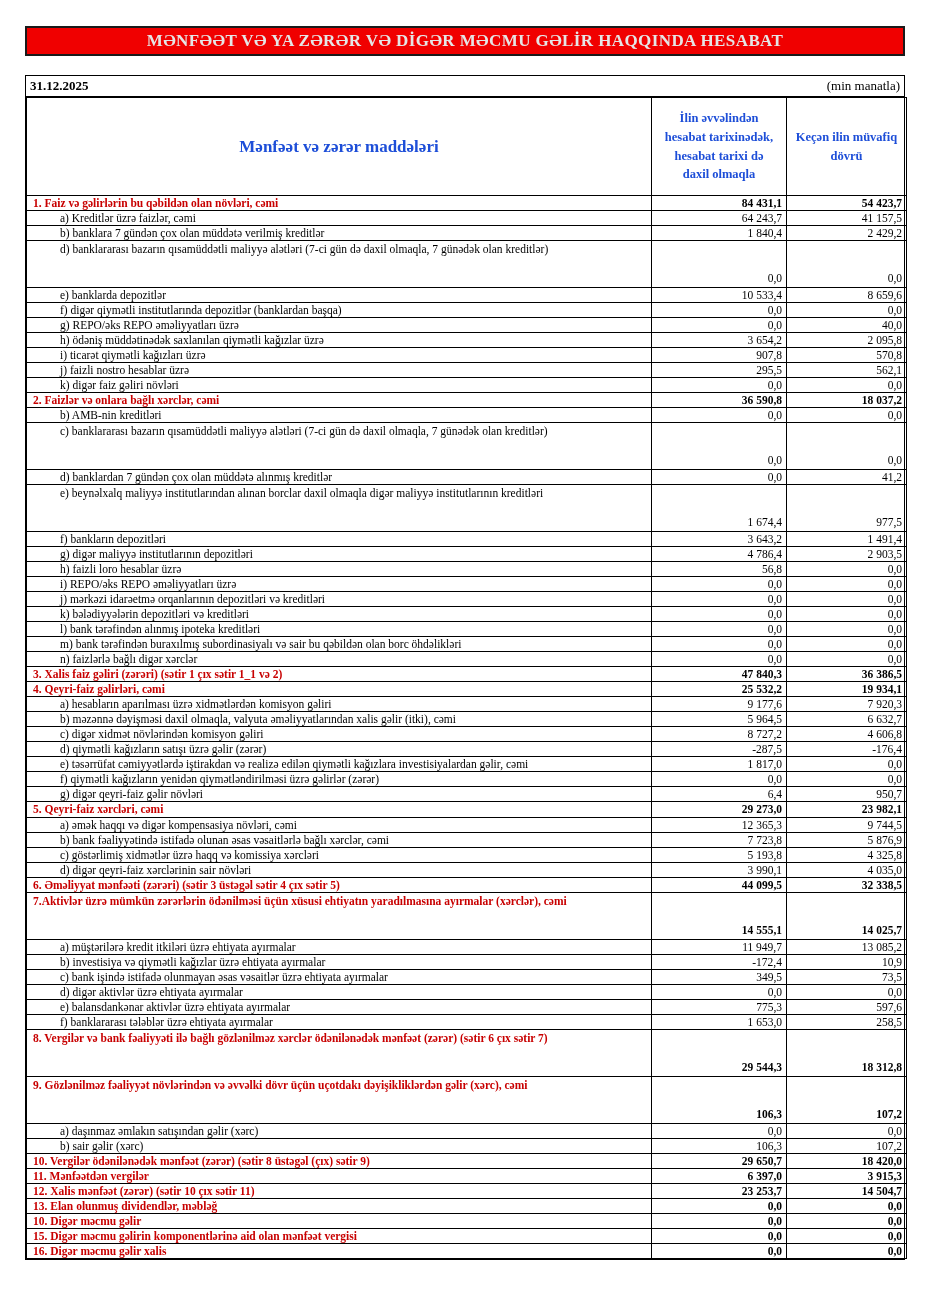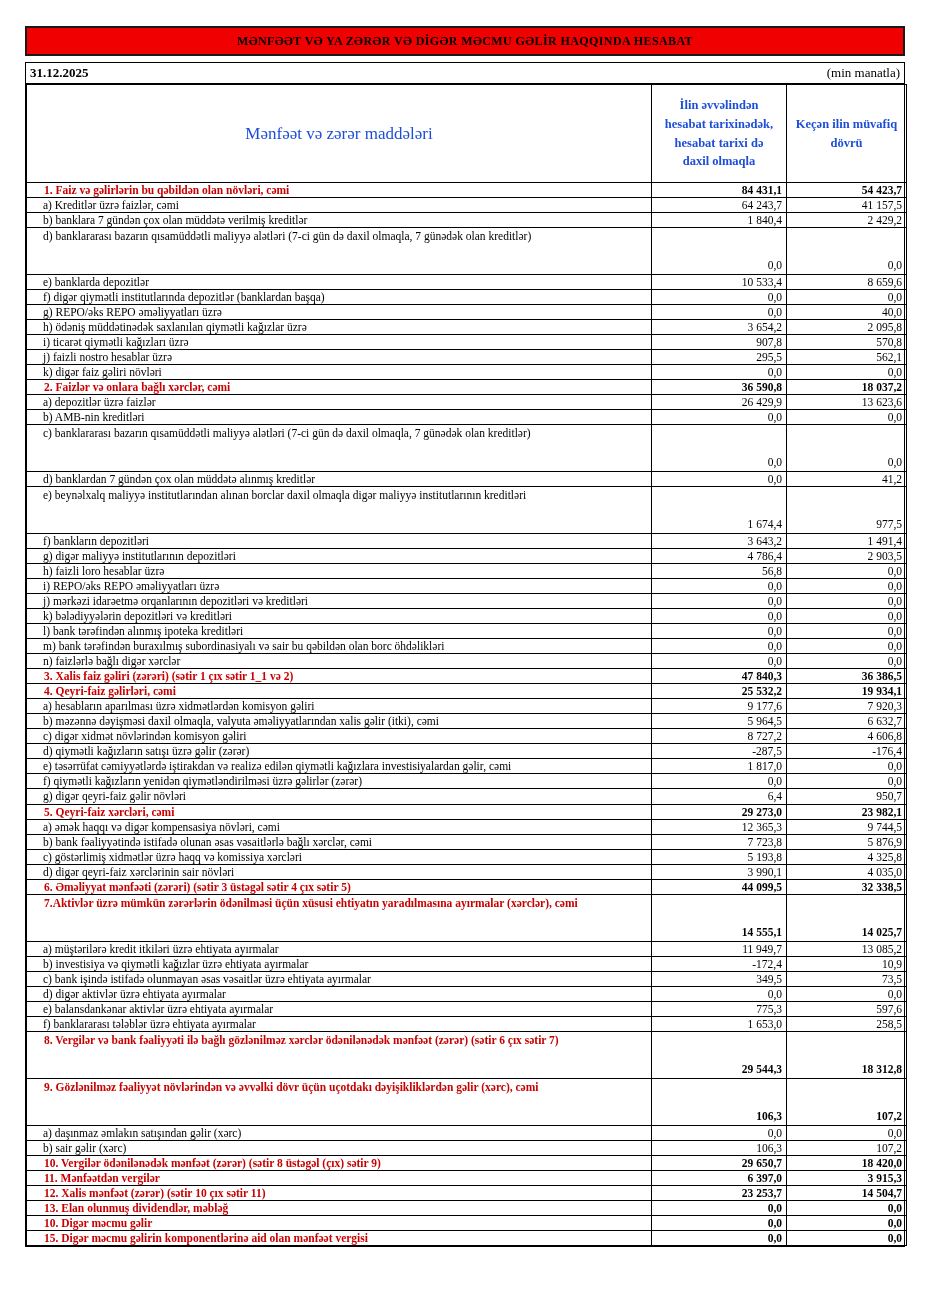--- a/index.html
+++ b/index.html
@@ -7,55 +7,55 @@
     width:927px;height:1305px;
     font-family:"Liberation Serif", serif;
     color:#000;
     position:relative;
   }
   .page{width:880px;margin:26px 22px 0 25px;}
 
   .banner{
     background:#f00000;
     border:2px solid #1a1a1a;
-    color:#000000;
+    color:#e5e5e5;
     font-weight:bold;
-    font-size:12px;
+    font-size:17px;
     letter-spacing:.4px;
     text-align:center;
     height:26px;
     line-height:26px;
     box-sizing:content-box;
   }
 
-  .frame{border:1.5px solid #000;margin-top:6px;}
+  .frame{border:1.5px solid #000;margin-top:19px;}
 
   .date-row{
     display:flex;justify-content:space-between;align-items:center;
     border-bottom:1.5px solid #000;
     padding:1px 4px;
     height:18px;
   }
   .date-row .date{font-weight:bold;font-size:13px;}
   .date-row .unit{font-size:13px;}
 
   table{width:100%;border-collapse:collapse;table-layout:fixed;}
   col.c-label{width:625px;}
   col.c-v1{width:135px;}
   col.c-v2{width:120px;}
 
   th,td{border:1px solid #000;overflow:hidden;}
 
   thead th{height:95px;vertical-align:middle;text-align:center;color:#1d4ed8;}
-  th.h-label{font-size:17px;font-weight:normal;}
+  th.h-label{font-size:17px;font-weight:bold;}
   th.h-col{font-size:12.5px;font-weight:bold;line-height:1.5;padding:0 8px;}
 
   tbody td{font-size:11.5px;line-height:1.22;padding:0 3px;height:14px;}
-  td.lbl{text-align:left;padding-left:17px;}
-  tr.sub td.lbl{padding-left:16px;color:#000;font-weight:normal;}
+  td.lbl{text-align:left;padding-left:6px;}
+  tr.sub td.lbl{padding-left:33px;color:#000;font-weight:normal;}
   tr.section td.lbl{color:#c80000;font-weight:bold;}
   td.val{text-align:right;padding-right:4px;white-space:nowrap;}
   tr.section td.val{font-weight:bold;}
   tr.sub td.val{font-weight:normal;}
 
   tr.tall td{height:44px;}
   tr.tall td.lbl{vertical-align:top;padding-top:1px;}
   tr.tall td.val{vertical-align:bottom;padding-bottom:2px;}
 </style>
 </head>
@@ -142,25 +142,20 @@
             <td class="lbl">k) digər faiz gəliri növləri</td>
             <td class="val">0,0</td>
             <td class="val">0,0</td>
           </tr>
           <tr class="section">
             <td class="lbl">2. Faizlər və onlara bağlı xərclər, cəmi</td>
             <td class="val">36 590,8</td>
             <td class="val">18 037,2</td>
           </tr>
           <tr class="sub">
-            <td class="lbl">a) depozitlər üzrə faizlər</td>
-            <td class="val">26 429,9</td>
-            <td class="val">13 623,6</td>
-          </tr>
-          <tr class="sub">
             <td class="lbl">b) AMB-nin kreditləri</td>
             <td class="val">0,0</td>
             <td class="val">0,0</td>
           </tr>
           <tr class="sub tall">
             <td class="lbl">c) banklararası bazarın qısamüddətli maliyyə alətləri (7-ci gün də daxil olmaqla, 7 günədək olan kreditlər)</td>
             <td class="val">0,0</td>
             <td class="val">0,0</td>
           </tr>
           <tr class="sub">
@@ -371,17 +366,22 @@
           <tr class="section">
             <td class="lbl">10. Digər məcmu gəlir</td>
             <td class="val">0,0</td>
             <td class="val">0,0</td>
           </tr>
           <tr class="section">
             <td class="lbl">15. Digər məcmu gəlirin komponentlərinə aid olan mənfəət vergisi</td>
             <td class="val">0,0</td>
             <td class="val">0,0</td>
           </tr>
+          <tr class="section">
+            <td class="lbl">16. Digər məcmu gəlir xalis</td>
+            <td class="val">0,0</td>
+            <td class="val">0,0</td>
+          </tr>
         </tbody>
     </table>
 
   </div>
 </div>
 
 </body></html>

